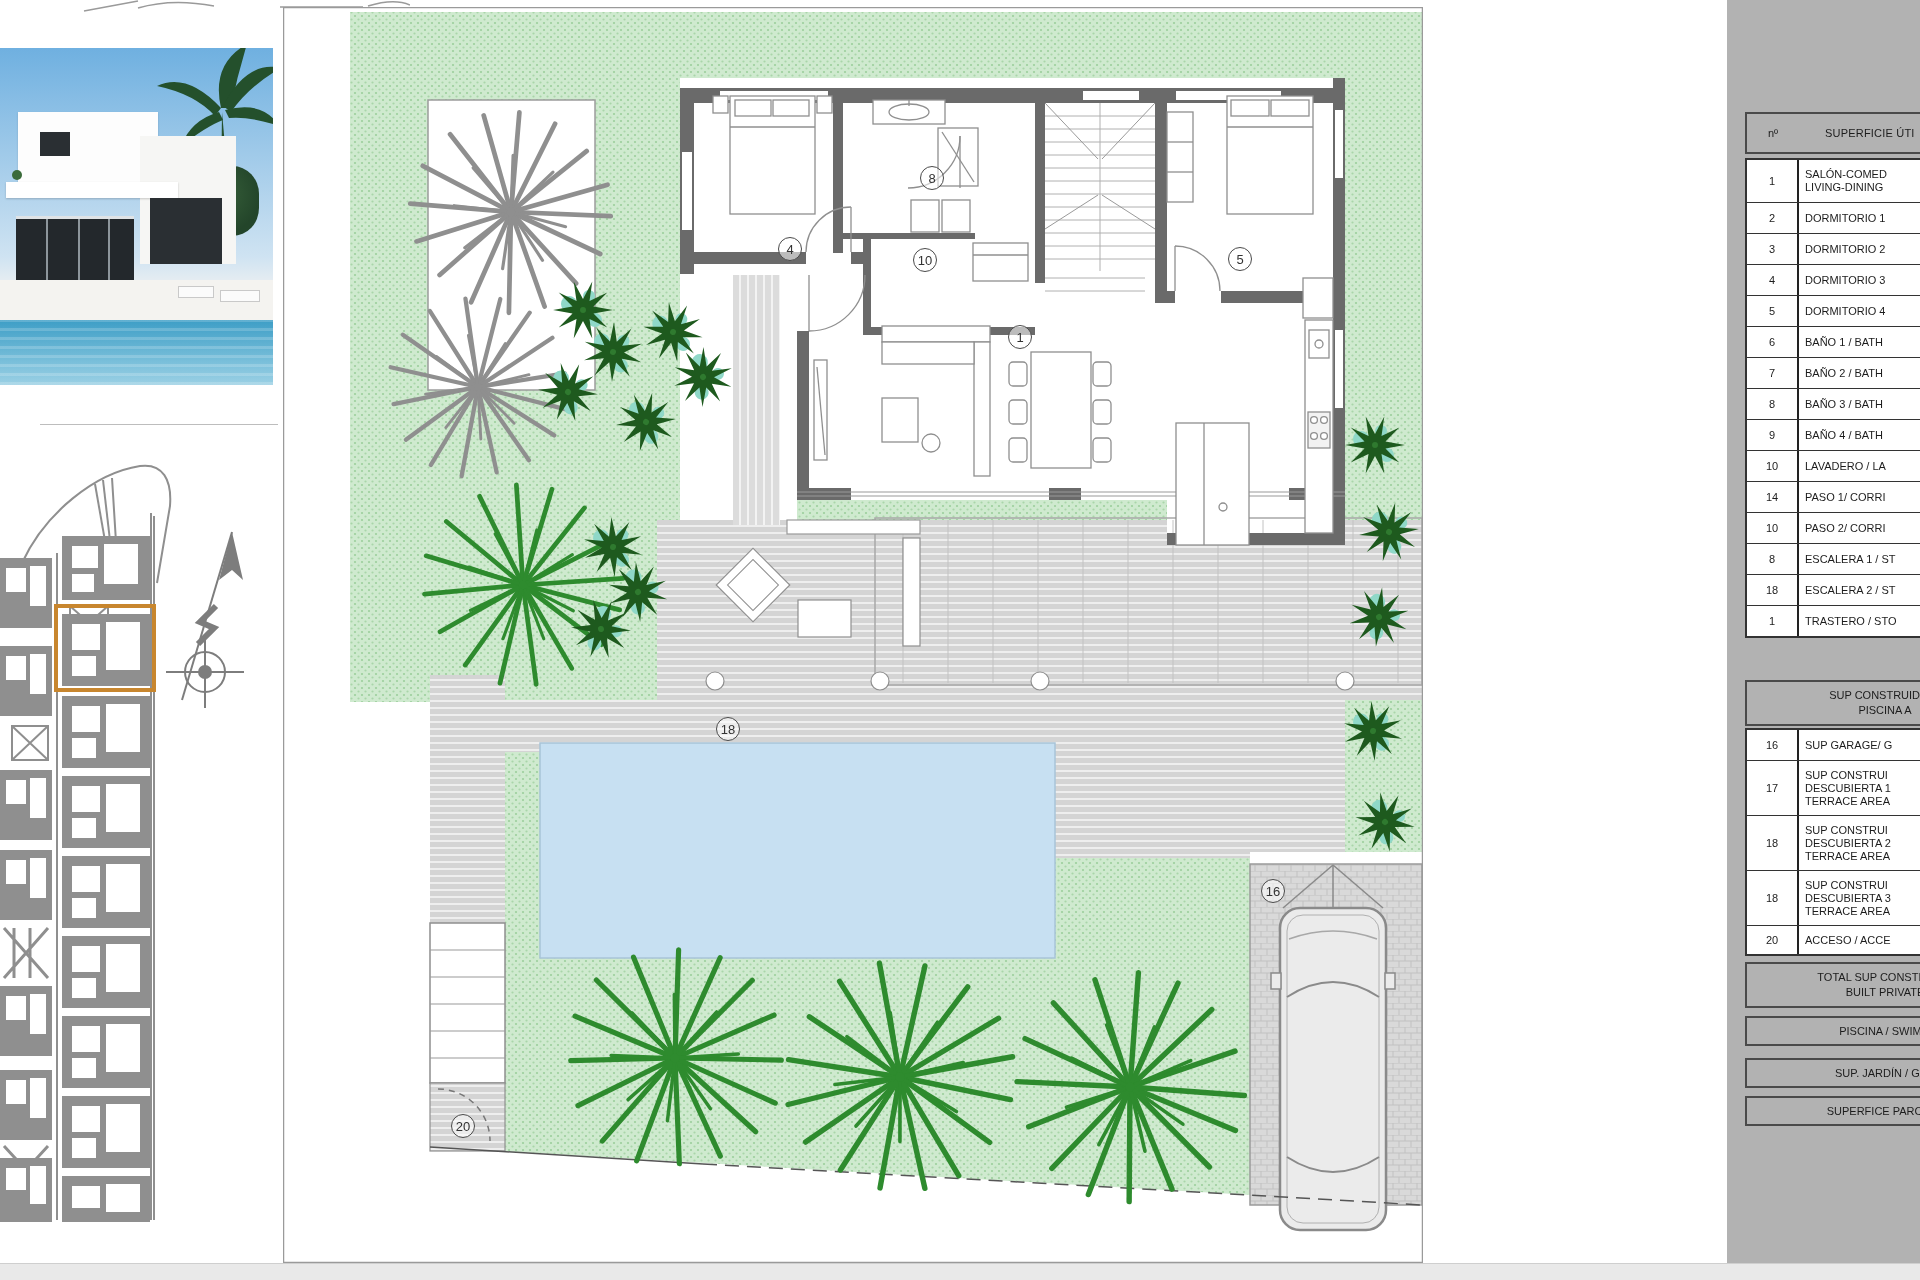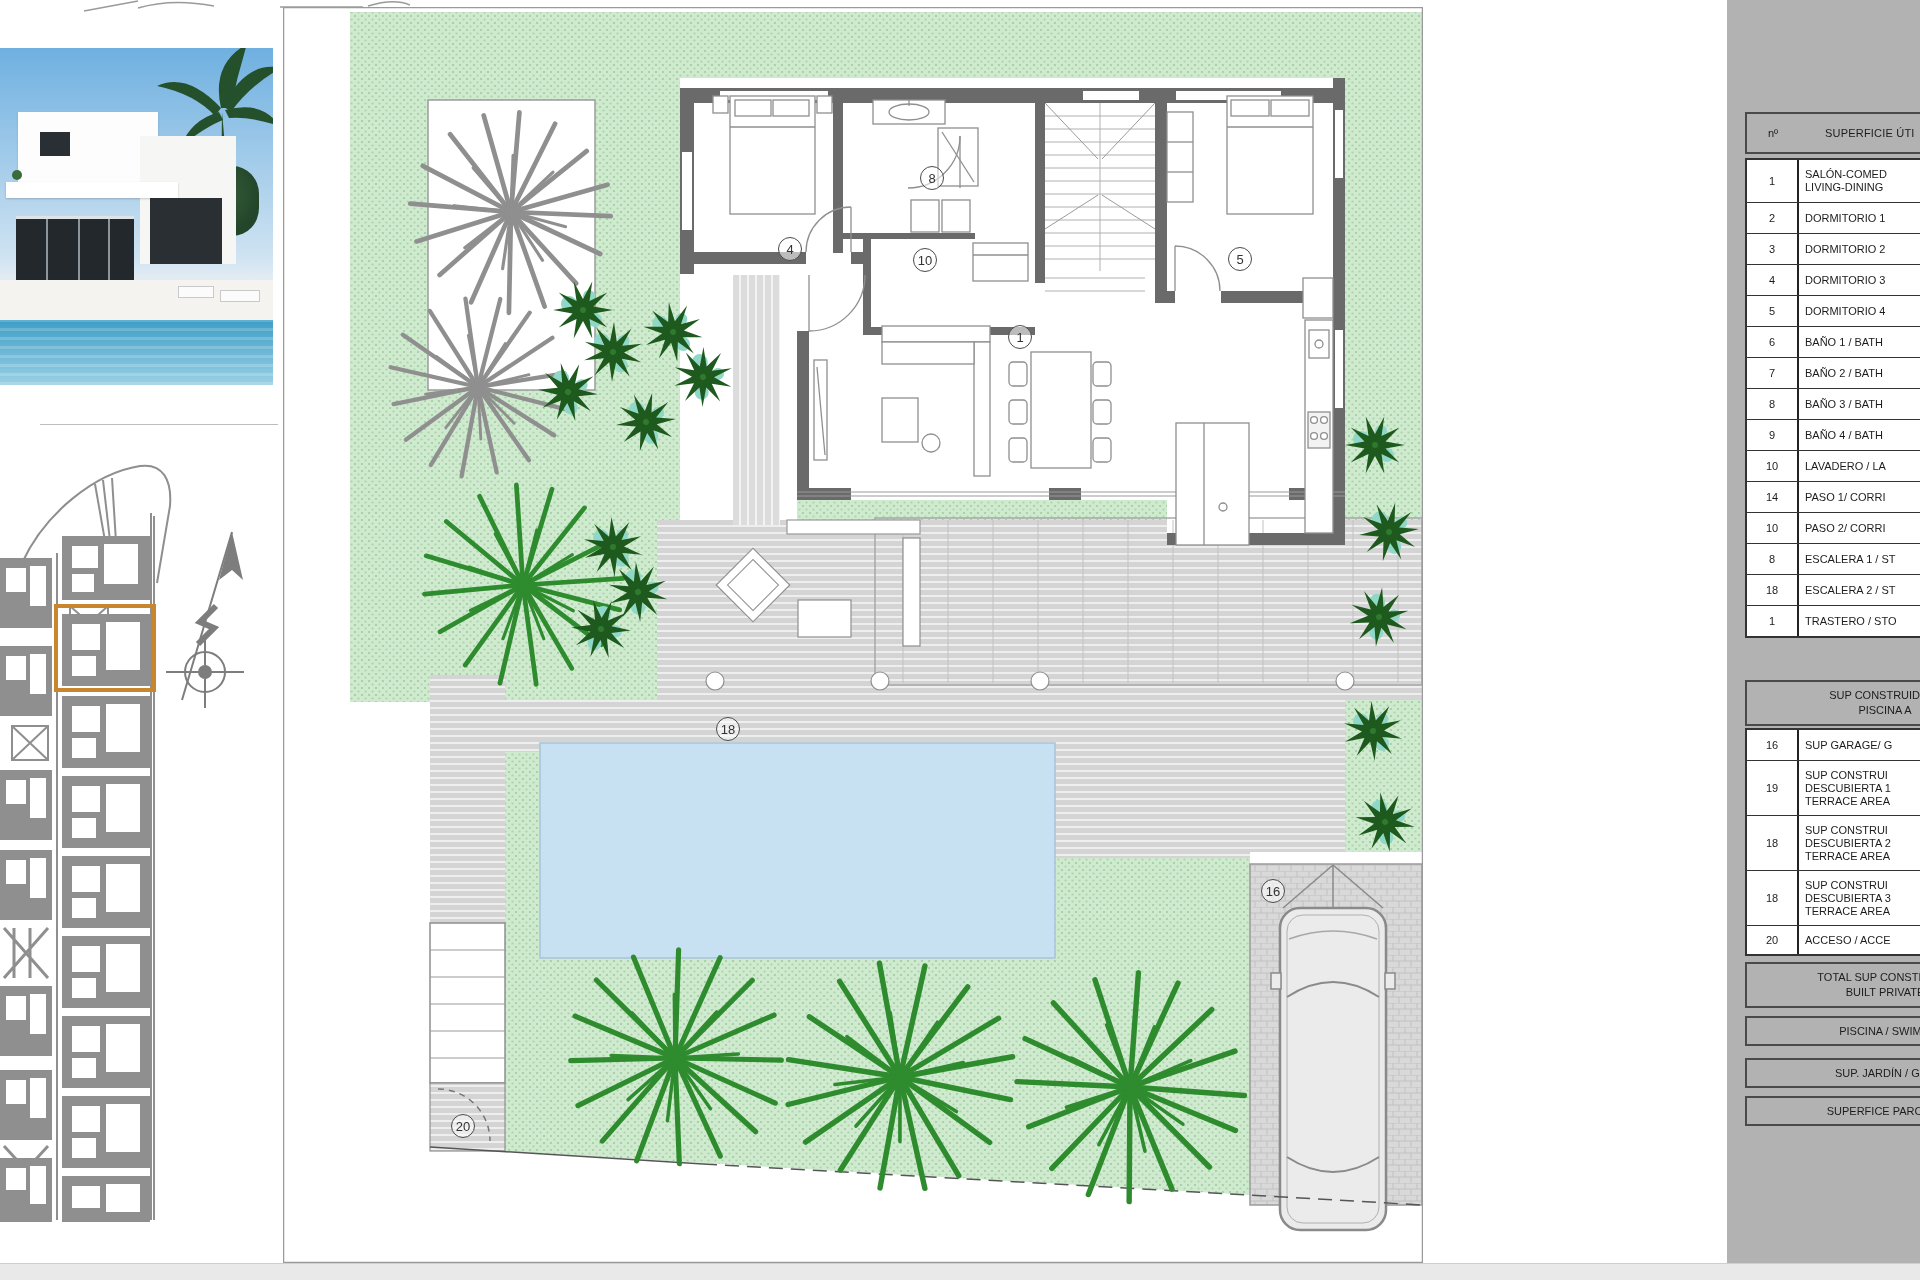--- a/index.html
+++ b/index.html
@@ -632,21 +632,21 @@
   </div>
 
   <div class="tw tbl tbl2">
     <div class="trow h30">
         <span class="num">16</span>
         <span class="lbl">
           <span>SUP GARAGE/ G</span>
         </span>
       </div>
     <div class="trow h54">
-        <span class="num">19</span>
+        <span class="num">17</span>
         <span class="lbl">
           <span>SUP CONSTRUI</span>
           <span>DESCUBIERTA 1</span>
           <span>TERRACE AREA</span>
         </span>
       </div>
     <div class="trow h54">
         <span class="num">18</span>
         <span class="lbl">
           <span>SUP CONSTRUI</span>

